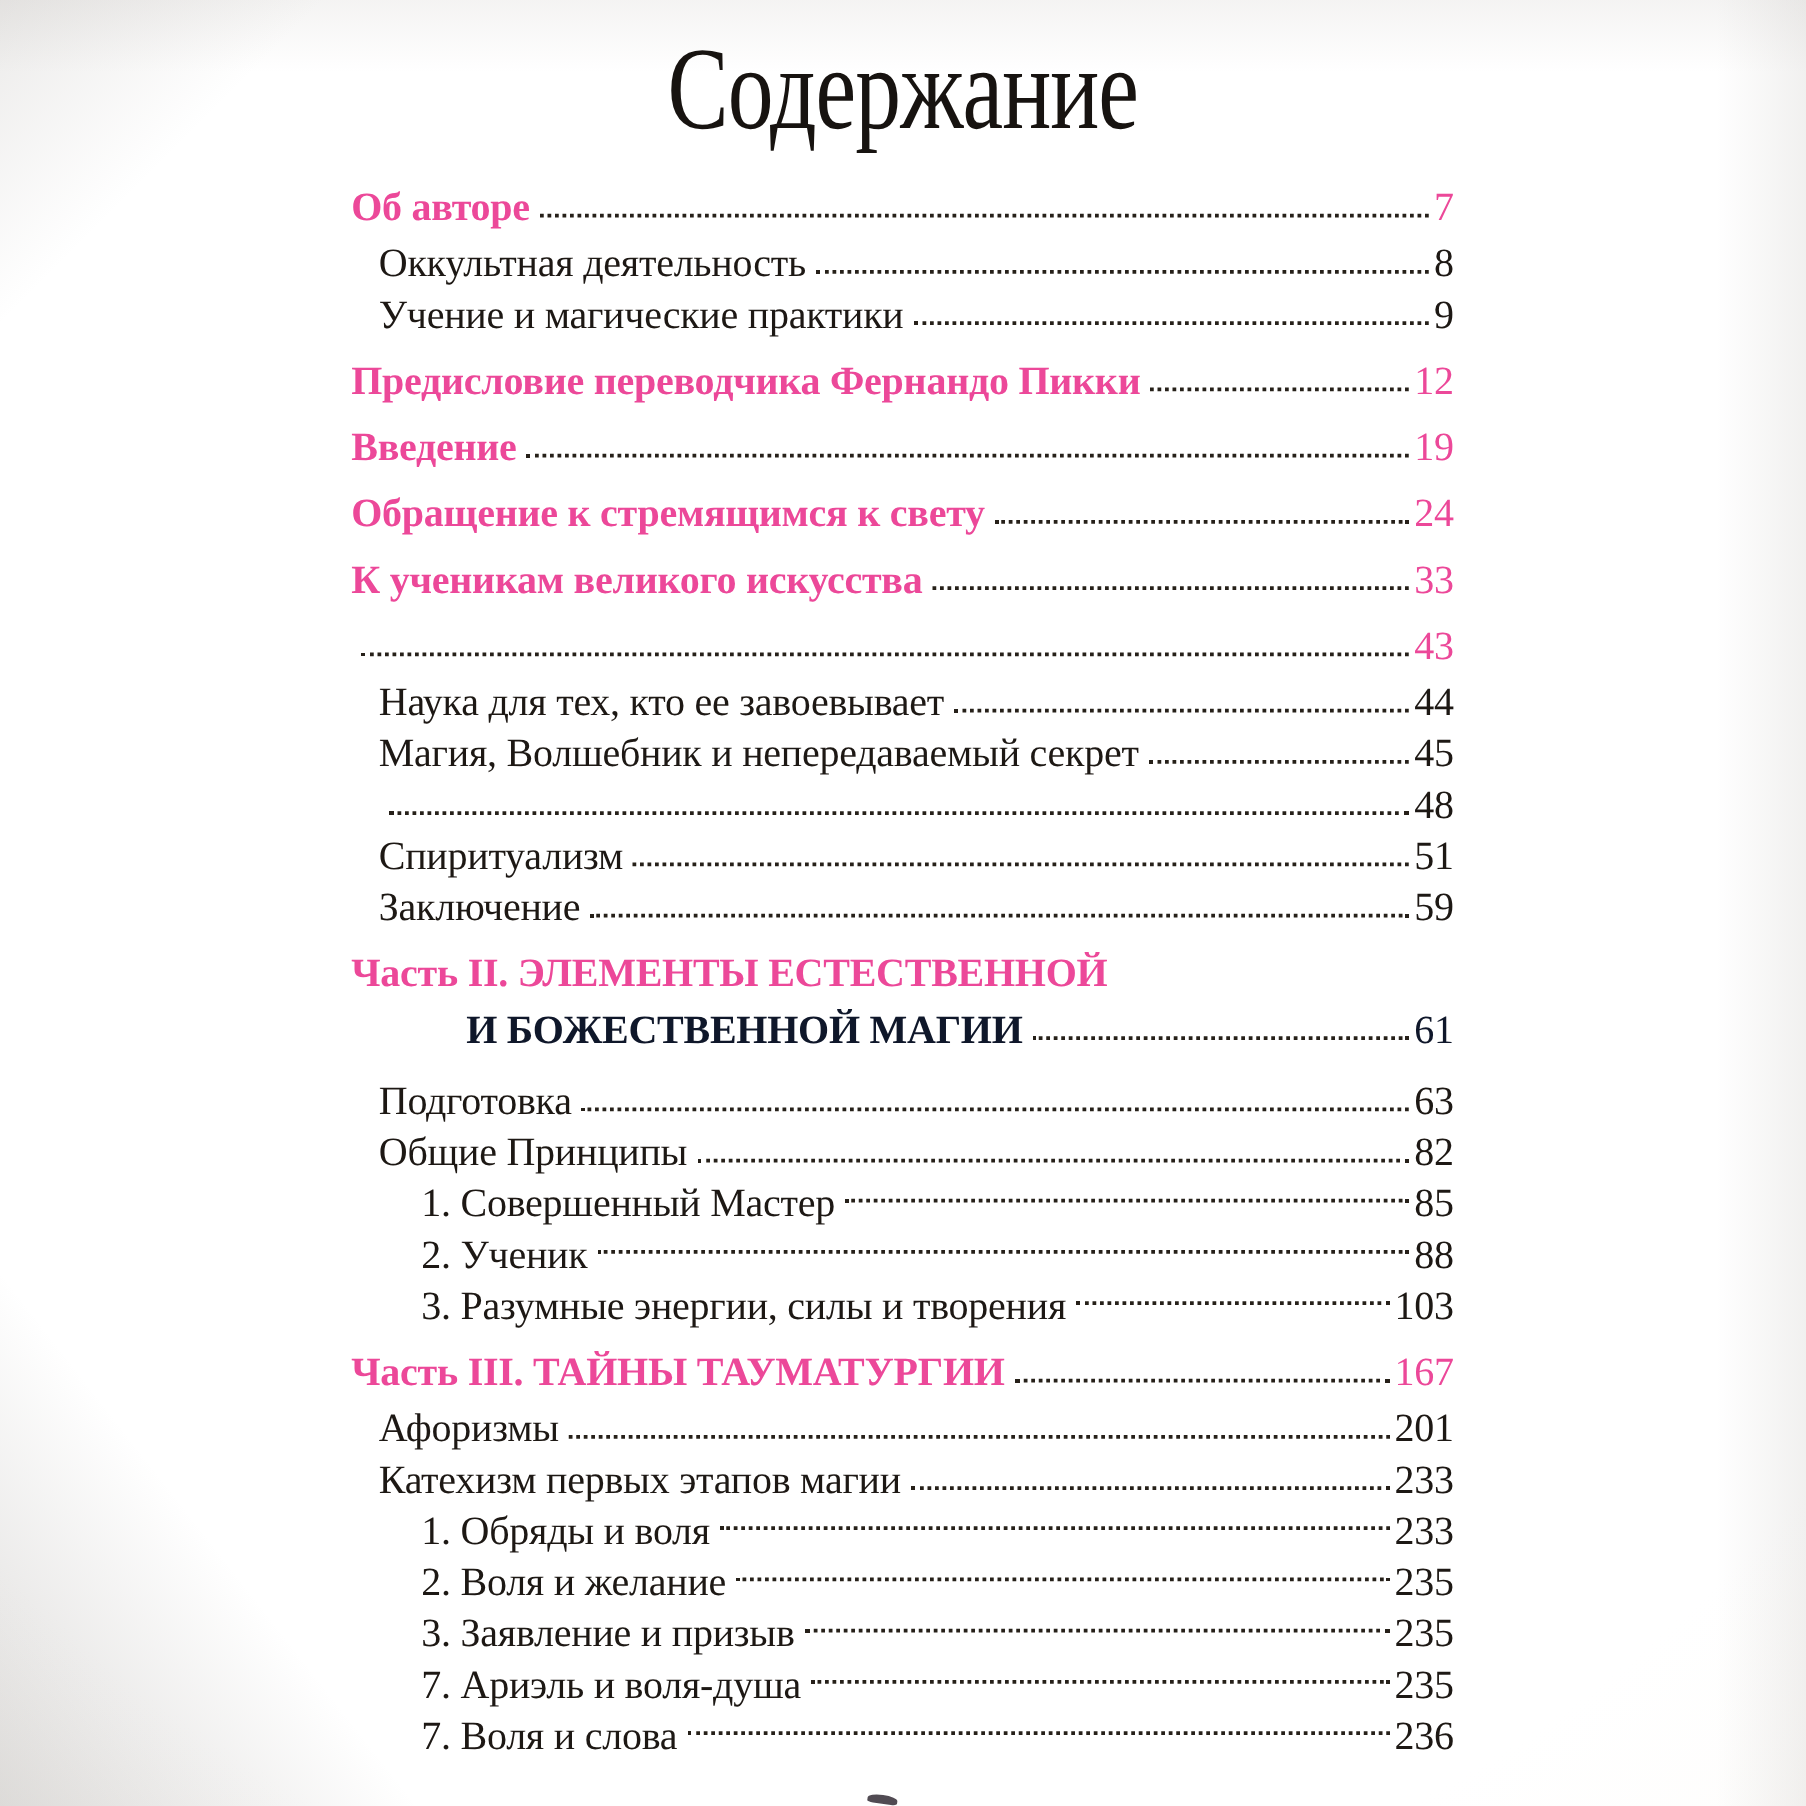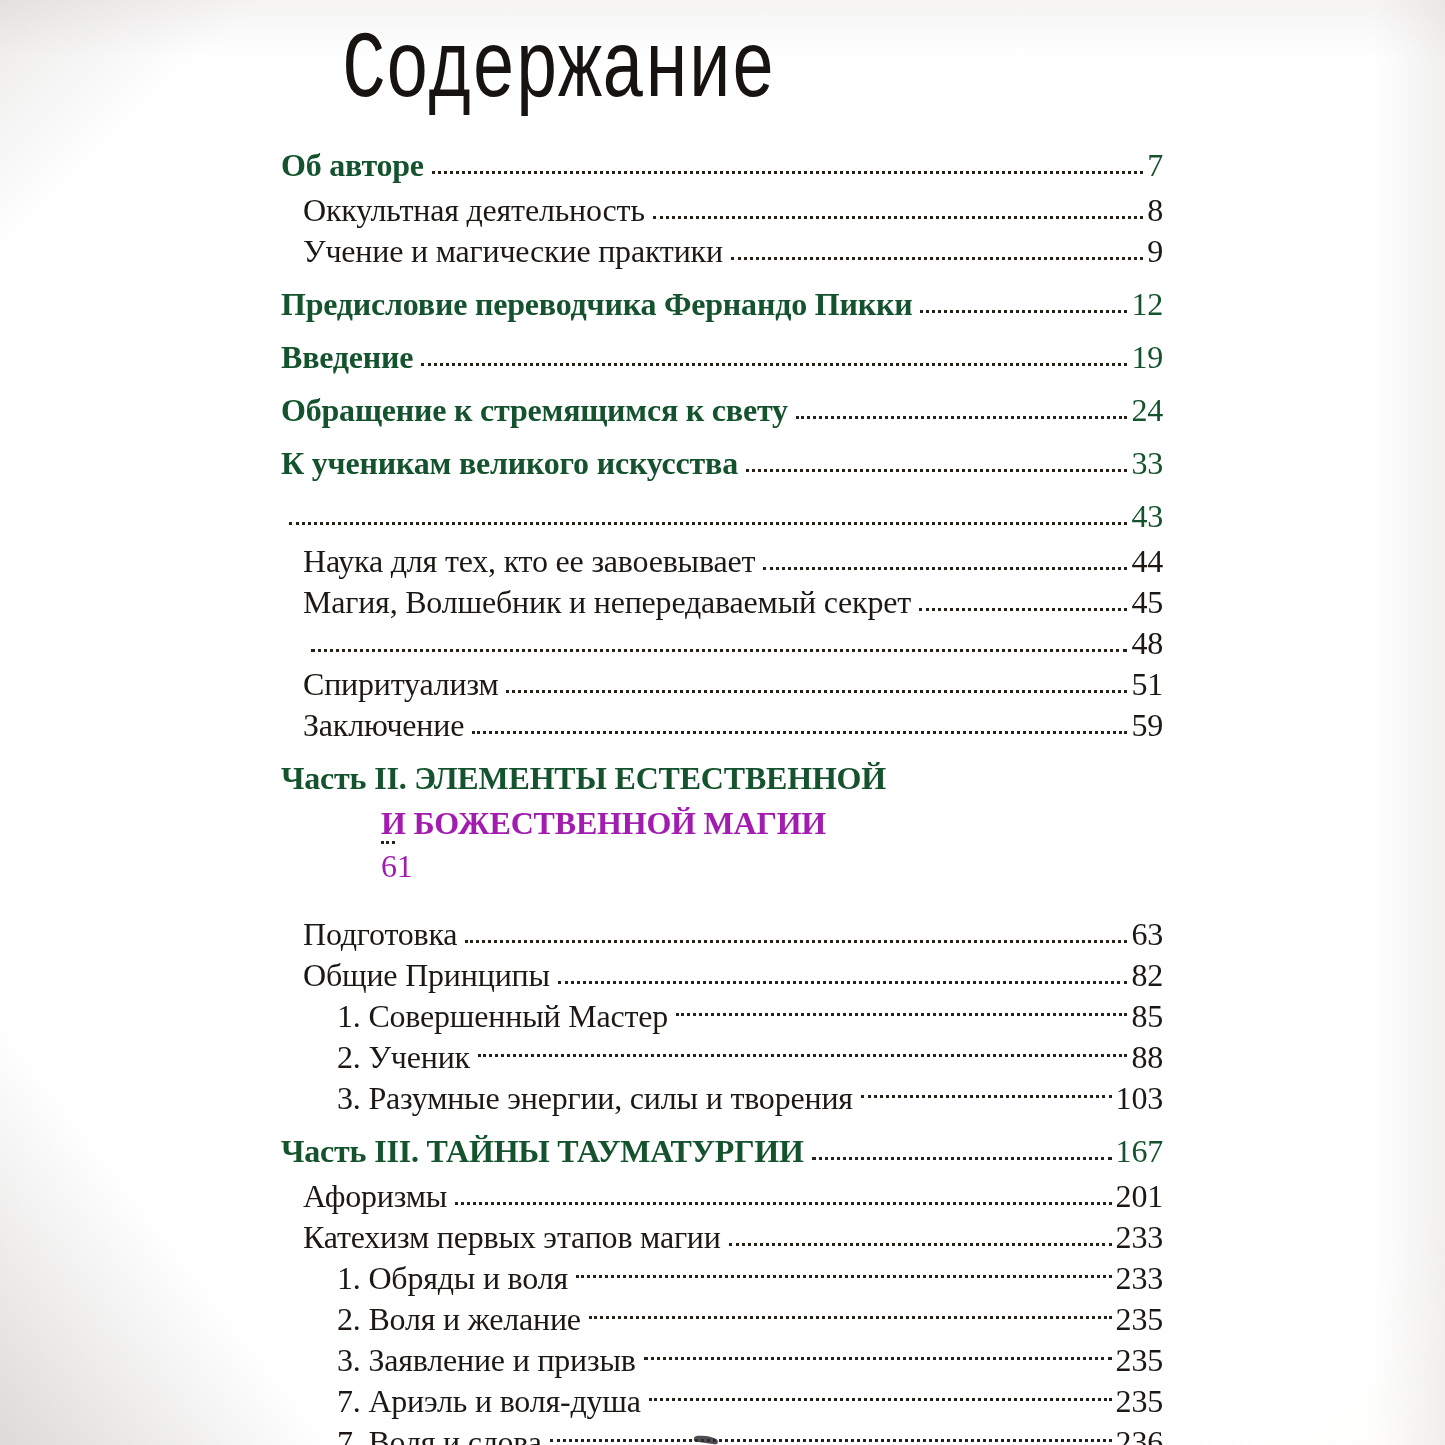--- a/index.html
+++ b/index.html
@@ -19,24 +19,23 @@
   }
 
   .book-page {
     position: absolute;
     left: 281px; top: 0;
     width: 882px;
     padding-top: 14px;
   }
 
   .title-wrap {
-    text-align: left;
+    text-align: center;
     margin-bottom: 10px;
     height: 118px;
-    font-family: Liberation Mono, monospace;
   }
   .title {
     display: inline-block;
     font-size: 94px;
     line-height: 114px;
     font-weight: 400;
     letter-spacing: -1px;
     transform: scaleX(0.78);
     transform-origin: 50% 50%;
     white-space: nowrap;
@@ -60,24 +59,24 @@
     margin: 0 4px 0 8px;
     border-bottom: 3px dotted #262019;
     position: relative;
     top: -2px;
   }
   .row .pagenum {
     white-space: nowrap;
     font-weight: 400;
   }
 
-  .lvl0 { font-weight: 700; margin-top: 13px; margin-bottom: 5px; color: #14532d; }
+  .lvl0 { font-weight: 700; margin-top: 13px; margin-bottom: 5px; color: #ec4899; }
   .lvl1 { padding-left: 22px; font-weight: 400; }
   .lvl2 { padding-left: 56px; font-weight: 400; align-items: center; }
-  .lvl3 { padding-left: 92px; font-weight: 700; margin-bottom: 28px; color: #a21caf; flex-direction: column; }
+  .lvl3 { padding-left: 92px; font-weight: 700; margin-bottom: 17px; color: #0f172a; }
 
   
   .cutoff-mark {
     position: absolute;
     left: 694px; top: 1436px;
     width: 24px; height: 7px;
     background: #332b35;
     border-radius: 50% 50% 20% 20%;
     transform: rotate(8deg);
     opacity: 0.85;

